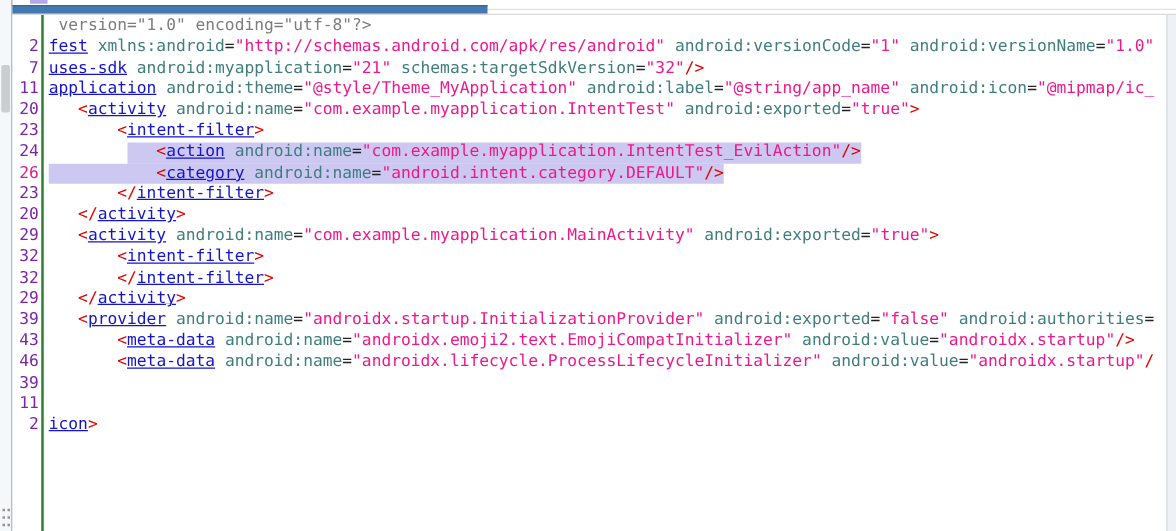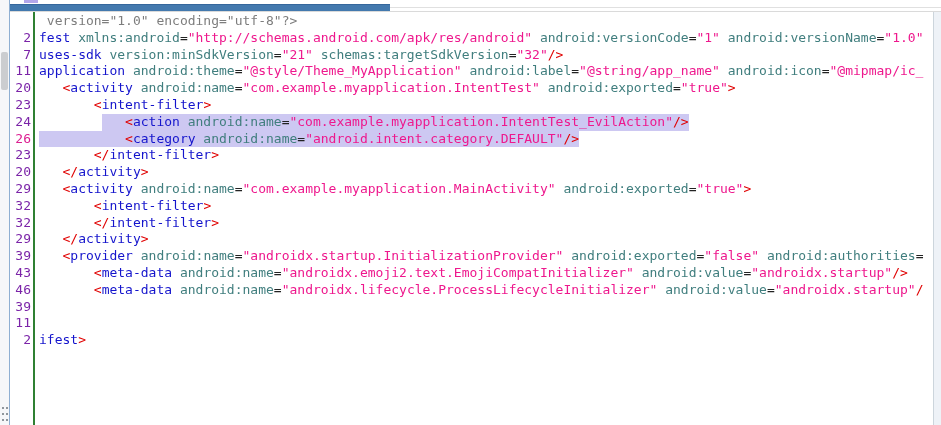--- a/index.html
+++ b/index.html
@@ -21,21 +21,21 @@
   .right-strip{position:absolute;left:933px;top:12px;width:8px;bottom:0;background:#eef2f7;border-left:1px solid #ccd5dc;}
   
   .editor{position:absolute;left:10px;top:12px;width:923px;height:413px;background:#ffffff;overflow:hidden;}
   .gutter-line{position:absolute;left:23px;top:0;bottom:0;width:2px;background:var(--gutterline);}
   .rows{position:absolute;left:0;top:1px;right:0;}
   .row{position:relative;height:16.8px;line-height:16.8px;font-size:13px;white-space:pre;}
   .ln{position:absolute;left:0;top:0;width:21px;text-align:right;color:var(--linenum);}
   .ln.cur{color:var(--curlinenum);}
   .code{position:absolute;left:29px;top:0;z-index:1;}
   .sel{position:absolute;top:0;height:16.8px;background:var(--selection);z-index:0;}
-  .tk-tag{color:var(--tag);}
+  .tk-tag{color:var(--tag);text-decoration:underline;}
   .tk-attr{color:var(--attr);}
   .tk-val{color:var(--val);}
   .tk-delim{color:var(--delim);}
   .tk-eq{color:var(--eq);}
   .tk-prolog{color:var(--prolog);}
   .tk-plain{color:#000;}
 </style>
 </head>
 <body>
 
@@ -49,32 +49,32 @@
 <div class="tab-indicator"></div>
 <div class="editor-topline"></div>
 
 <div class="right-strip"></div>
 
 <div class="editor">
   <div class="gutter-line"></div>
   <div class="rows">
       <div class="row"><span class="ln"></span><span class="code"><span class="tk-prolog"> version="1.0" encoding="utf-8"?&gt;</span></span></div>
       <div class="row"><span class="ln">2</span><span class="code"><span class="tk-tag">fest</span><span class="tk-attr"> xmlns:android</span><span class="tk-eq">=</span><span class="tk-val">"http://schemas.android.com/apk/res/android"</span><span class="tk-attr"> android:versionCode</span><span class="tk-eq">=</span><span class="tk-val">"1"</span><span class="tk-attr"> android:versionName</span><span class="tk-eq">=</span><span class="tk-val">"1.0"</span></span></div>
-      <div class="row"><span class="ln">7</span><span class="code"><span class="tk-tag">uses-sdk</span><span class="tk-attr"> version:minSdkVersion</span><span class="tk-eq">=</span><span class="tk-val">"21"</span><span class="tk-attr"> schemas:targetSdkVersion</span><span class="tk-eq">=</span><span class="tk-val">"32"</span><span class="tk-delim">/&gt;</span></span></div>
+      <div class="row"><span class="ln">7</span><span class="code"><span class="tk-tag">uses-sdk</span><span class="tk-attr"> android:myapplication</span><span class="tk-eq">=</span><span class="tk-val">"21"</span><span class="tk-attr"> schemas:targetSdkVersion</span><span class="tk-eq">=</span><span class="tk-val">"32"</span><span class="tk-delim">/&gt;</span></span></div>
       <div class="row"><span class="ln">11</span><span class="code"><span class="tk-tag">application</span><span class="tk-attr"> android:theme</span><span class="tk-eq">=</span><span class="tk-val">"@style/Theme_MyApplication"</span><span class="tk-attr"> android:label</span><span class="tk-eq">=</span><span class="tk-val">"@string/app_name"</span><span class="tk-attr"> android:icon</span><span class="tk-eq">=</span><span class="tk-val">"@mipmap/ic_</span></span></div>
       <div class="row"><span class="ln">20</span><span class="code"><span class="tk-plain">   </span><span class="tk-delim">&lt;</span><span class="tk-tag">activity</span><span class="tk-attr"> android:name</span><span class="tk-eq">=</span><span class="tk-val">"com.example.myapplication.IntentTest"</span><span class="tk-attr"> android:exported</span><span class="tk-eq">=</span><span class="tk-val">"true"</span><span class="tk-delim">&gt;</span></span></div>
       <div class="row"><span class="ln">23</span><span class="code"><span class="tk-plain">       </span><span class="tk-delim">&lt;</span><span class="tk-tag">intent-filter</span><span class="tk-delim">&gt;</span></span></div>
       <div class="row"><div class="sel" style="left: calc(8ch + 29px); width: 75ch;"></div><span class="ln">24</span><span class="code"><span class="tk-plain">           </span><span class="tk-delim">&lt;</span><span class="tk-tag">action</span><span class="tk-attr"> android:name</span><span class="tk-eq">=</span><span class="tk-val">"com.example.myapplication.IntentTest_EvilAction"</span><span class="tk-delim">/&gt;</span></span></div>
       <div class="row"><div class="sel" style="left: calc(0ch + 29px); width: 69ch;"></div><span class="ln cur">26</span><span class="code"><span class="tk-plain">           </span><span class="tk-delim">&lt;</span><span class="tk-tag">category</span><span class="tk-attr"> android:name</span><span class="tk-eq">=</span><span class="tk-val">"android.intent.category.DEFAULT"</span><span class="tk-delim">/&gt;</span></span></div>
       <div class="row"><span class="ln">23</span><span class="code"><span class="tk-plain">       </span><span class="tk-delim">&lt;/</span><span class="tk-tag">intent-filter</span><span class="tk-delim">&gt;</span></span></div>
       <div class="row"><span class="ln">20</span><span class="code"><span class="tk-plain">   </span><span class="tk-delim">&lt;/</span><span class="tk-tag">activity</span><span class="tk-delim">&gt;</span></span></div>
       <div class="row"><span class="ln">29</span><span class="code"><span class="tk-plain">   </span><span class="tk-delim">&lt;</span><span class="tk-tag">activity</span><span class="tk-attr"> android:name</span><span class="tk-eq">=</span><span class="tk-val">"com.example.myapplication.MainActivity"</span><span class="tk-attr"> android:exported</span><span class="tk-eq">=</span><span class="tk-val">"true"</span><span class="tk-delim">&gt;</span></span></div>
       <div class="row"><span class="ln">32</span><span class="code"><span class="tk-plain">       </span><span class="tk-delim">&lt;</span><span class="tk-tag">intent-filter</span><span class="tk-delim">&gt;</span></span></div>
       <div class="row"><span class="ln">32</span><span class="code"><span class="tk-plain">       </span><span class="tk-delim">&lt;/</span><span class="tk-tag">intent-filter</span><span class="tk-delim">&gt;</span></span></div>
       <div class="row"><span class="ln">29</span><span class="code"><span class="tk-plain">   </span><span class="tk-delim">&lt;/</span><span class="tk-tag">activity</span><span class="tk-delim">&gt;</span></span></div>
       <div class="row"><span class="ln">39</span><span class="code"><span class="tk-plain">   </span><span class="tk-delim">&lt;</span><span class="tk-tag">provider</span><span class="tk-attr"> android:name</span><span class="tk-eq">=</span><span class="tk-val">"androidx.startup.InitializationProvider"</span><span class="tk-attr"> android:exported</span><span class="tk-eq">=</span><span class="tk-val">"false"</span><span class="tk-attr"> android:authorities</span><span class="tk-eq">=</span></span></div>
       <div class="row"><span class="ln">43</span><span class="code"><span class="tk-plain">       </span><span class="tk-delim">&lt;</span><span class="tk-tag">meta-data</span><span class="tk-attr"> android:name</span><span class="tk-eq">=</span><span class="tk-val">"androidx.emoji2.text.EmojiCompatInitializer"</span><span class="tk-attr"> android:value</span><span class="tk-eq">=</span><span class="tk-val">"androidx.startup"</span><span class="tk-delim">/&gt;</span></span></div>
       <div class="row"><span class="ln">46</span><span class="code"><span class="tk-plain">       </span><span class="tk-delim">&lt;</span><span class="tk-tag">meta-data</span><span class="tk-attr"> android:name</span><span class="tk-eq">=</span><span class="tk-val">"androidx.lifecycle.ProcessLifecycleInitializer"</span><span class="tk-attr"> android:value</span><span class="tk-eq">=</span><span class="tk-val">"androidx.startup"</span><span class="tk-delim">/</span></span></div>
       <div class="row"><span class="ln">39</span></div>
       <div class="row"><span class="ln">11</span></div>
-      <div class="row"><span class="ln">2</span><span class="code"><span class="tk-tag">ifest</span><span class="tk-delim">&gt;</span></span></div>
+      <div class="row"><span class="ln">2</span><span class="code"><span class="tk-tag">icon</span><span class="tk-delim">&gt;</span></span></div>
     </div>
 </div>
 
 </body></html>

